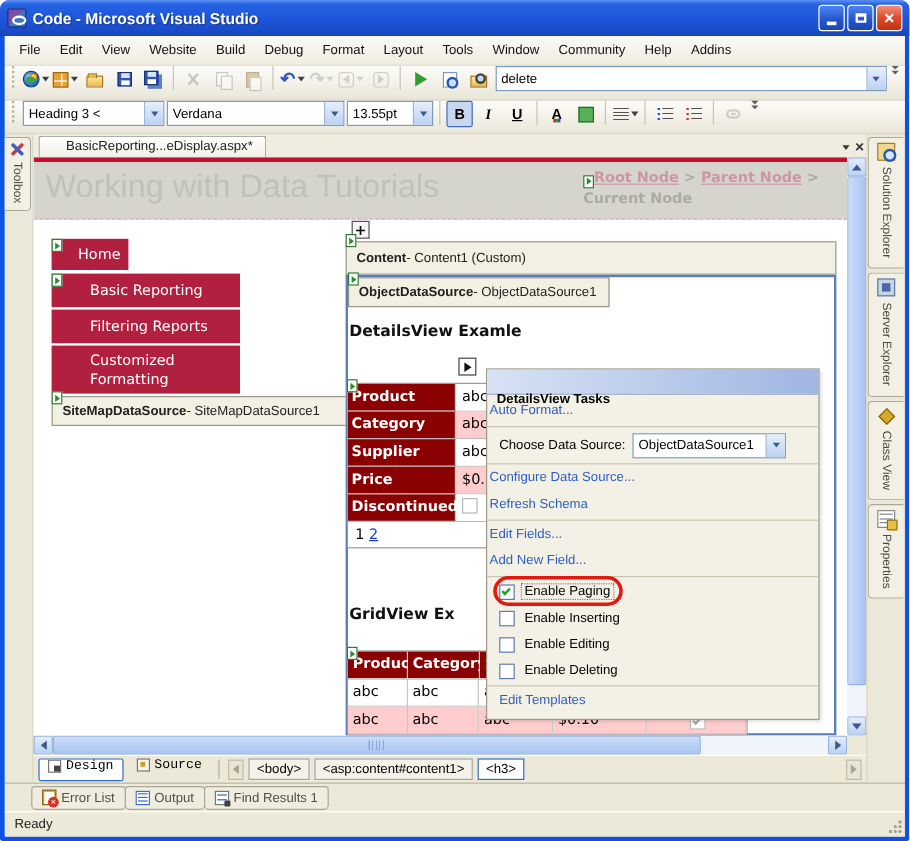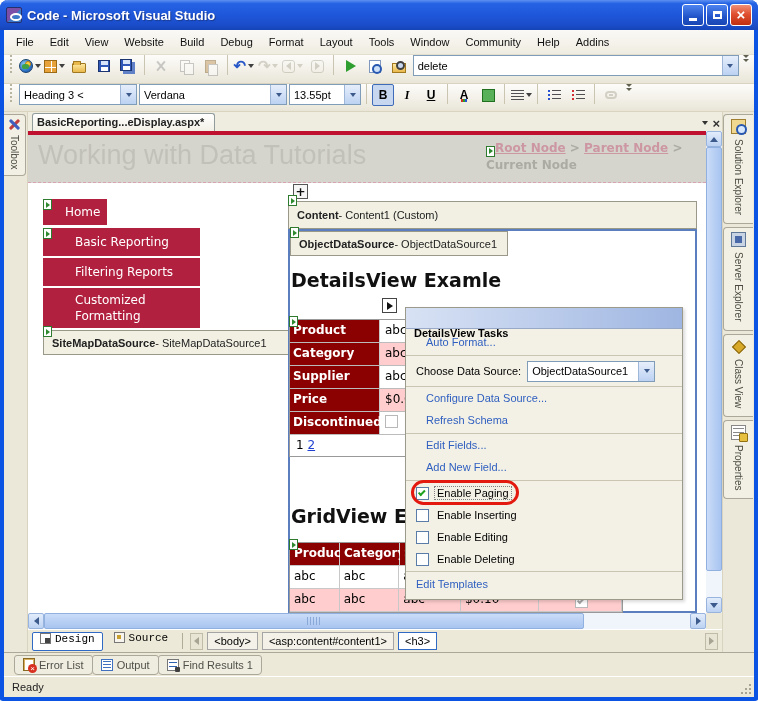--- a/index.html
+++ b/index.html
@@ -88,21 +88,21 @@
   .lstrip { width:24px; background:#EBE8DA; border-right:1px solid #D8D4C0; padding-top:2px; }
   .ltab { width:22px; margin-left:0; border:1px solid #ACA899; border-left:0; border-radius:0 4px 4px 0; background:#F2F0E4; padding:3px 0 6px 0; display:flex; flex-direction:column; align-items:center; gap:4px; }
   .ico-tools{ width:13px; height:13px; position:relative; }
   .ico-tools::before,.ico-tools::after{ content:""; position:absolute; left:5px; top:0; width:3px; height:13px; border-radius:1px; }
   .ico-tools::before{ background:#C04040; transform:rotate(45deg); }
   .ico-tools::after{ background:#4060C0; transform:rotate(-45deg); }
   .vtext { writing-mode:vertical-rl; font-size:10px; color:#4A4A42; }
 
   .editor { width:694px; display:flex; flex-direction:column; }
   .docktabs { height:19px; background:#EFEDE0; display:flex; align-items:flex-end; border-bottom:0; position:relative; }
-  .doctab { margin-left:4px; height:18px; background:linear-gradient(#FFFFFF,#F2F0E6); border:1px solid #919B9C; border-bottom:0; border-radius:3px 3px 0 0; padding:2px 10px 0 4px; font-size:11px; font-weight:bold; color:#222; }
+  .doctab { margin-left:4px; height:18px; background:linear-gradient(#FFFFFF,#F2F0E6); border:1px solid #919B9C; border-bottom:0; border-radius:3px 3px 0 0; padding:2px 10px 0 22px; font-size:11px; font-weight:normal; color:#222; }
   .dock-btns { position:absolute; right:2px; top:2px; display:flex; gap:4px; align-items:center; }
   .dock-btns .caret{ border-top-color:#333; }
   .dock-x::before{ content:"×"; font-size:13px; font-weight:bold; color:#333; }
 
   .design-row { display:flex; }
   .design { width:678px; height:482px; background:#fff; position:relative; overflow:hidden; font-family:"DejaVu Sans",sans-serif; }
   .abs { position:absolute; }
 
   
   .red-line { left:0; top:0; width:678px; height:4px; background:#C01030; }
@@ -114,21 +114,21 @@
   .glyph::before{ content:""; width:0; height:0; border-top:3px solid transparent; border-bottom:3px solid transparent; border-left:4px solid #2E8A2E; }
   .glyph.abs { z-index:5; }
   .move-handle { left:265px; top:53px; width:15px; height:15px; background:#F6F6F6; border:1px solid #555; color:#111; font-weight:bold; display:flex; align-items:center; justify-content:center; }
   .move-handle::before{ content:"+"; font-size:12px; }
 
   .navitem { background:#B2203F; color:#fff; font-size:12px; display:flex; align-items:center; }
   .nav-pad1{ padding-left:22px; } .nav-pad2{ padding-left:32px; }
   .box-cream { background:#F2F0E3; border:1px solid #9A9889; font-size:11px; color:#222; display:flex; align-items:center; padding-left:8px; font-family:"Liberation Sans",sans-serif; }
   .blue-box { left:260px; top:98px; width:409px; height:384px; border:2px solid #5B7FBE; background:#fff; }
 
-  .h3head { font-size:19px; font-weight:bold; color:#111; font-family:"DejaVu Sans",sans-serif; }
+  .h3head { font-size:13px; font-weight:bold; color:#111; font-family:"DejaVu Sans",sans-serif; }
 
   .dvtable { left:261px; top:188px; width:176px; border:1px solid #999; border-bottom:0; font-size:12px; }
   .dvrow { display:flex; height:23px; border-bottom:1px solid #BBB; }
   .dvh { width:90px; background:#8B0000; color:#fff; font-weight:bold; padding:3px 0 0 3px; border-right:1px solid #C8C8C8; }
   .dvv { width:84px; background:#fff; padding:3px 0 0 5px; }
   .dvv.pink { background:#FFCDCD; }
   .dv-pager { height:22px; background:#fff; padding:3px 0 0 6px; border-bottom:1px solid #999; }
   .dv-pager a { color:#2040D0; text-decoration:underline; }
   .cbx { width:13px; height:13px; background:#fff; border:1px solid #B8B8B8; display:inline-flex; align-items:center; justify-content:center; }
   .tick { width:7px; height:4px; border-left:2px solid #1FA11F; border-bottom:2px solid #1FA11F; transform:rotate(-45deg) translate(0,-1px); }
@@ -140,21 +140,21 @@
   .gvhr > span { background:#8B0000; color:#fff; font-weight:bold; }
   .gvr.pink > span { background:#FFCDCD; }
   .gc0{width:50px;} .gc1{width:60px;} .gc2{width:62px;} .gc3{width:78px;} .gc4{width:84px; border-right:0;}
 
   
   .smarttag { left:354px; top:167px; width:15px; height:15px; background:#fff; border:1px solid #444; display:flex; align-items:center; justify-content:center; z-index:55; }
   .smarttag::before{ content:""; width:0;height:0;border-top:4px solid transparent;border-bottom:4px solid transparent;border-left:6px solid #111; }
   .tasks { left:377px; top:176px; width:278px; background:#F3F1E5; border:1px solid #9C9A8A; z-index:50; font-family:"Liberation Sans",sans-serif; font-size:11px; box-shadow:2px 2px 3px rgba(0,0,0,.15); }
   .tasks-hdr { height:21px; background:linear-gradient(90deg,#D8E2F4,#9FB6E2); border-bottom:1px solid #98A8C8; font-weight:bold; color:#000; padding:19px 0 0 8px; }
   .tasks-body { padding:3px 0 4px 0; }
-  .t-link { height:22px; padding:4px 0 0 20px; color:#2F5FC0; }
+  .t-link { height:22px; padding:4px 0 0 2px; color:#2F5FC0; }
   .t-sep { height:1px; background:#C9C5B2; margin:1px 0; }
   .t-row { height:28px; display:flex; align-items:center; padding-left:10px; gap:6px; }
   .t-combo { width:128px; }
   .t-check { height:22px; display:flex; align-items:center; gap:6px; padding-left:10px; position:relative; }
   .t-check .cbx { border:1px solid #5A7CA8; }
   .cb-label { padding:0 2px; }
   .cb-label.focus { outline:1px dotted #808080; }
   .red-oval { position:absolute; left:5px; top:-2px; width:108px; height:25px; border:3px solid #E3180F; border-radius:13px; pointer-events:none; }
   .t-templates { height:22px; padding:5px 0 0 10px; color:#2F5FC0; }
 
@@ -183,21 +183,21 @@
   .src-ico { width:11px; height:11px; background:#F6F4EC; border:1px solid #777; display:flex; align-items:center; justify-content:center; }
   .src-ico::after{ content:""; width:4px; height:4px; background:#C8A030; }
   .vbar { width:1px; height:16px; background:#B0AC98; margin:0 3px; }
   .tagbox { height:18px; border:1px solid #A5A5A5; background:#F4F2E8; padding:2px 6px 0 6px; }
   .tagbox.sel { border:1px solid #316AC5; background:#fff; }
   .navbtn { width:13px; height:17px; border:1px solid #C0BCA8; background:#E8E5D4; display:flex; align-items:center; justify-content:center; }
   .navbtn .tri-lb,.navbtn .tri-rb{ border-right-color:#A8A494; border-left-color:#A8A494; }
   .spacer { flex:1; }
 
   
-  .paneltabs { height:24px; background:#ECE9D8; border-top:1px solid #ACA899; display:flex; align-items:center; padding-left:10px; gap:0; }
+  .paneltabs { height:24px; background:#ECE9D8; border-top:1px solid #ACA899; display:flex; align-items:center; padding-left:22px; gap:0; }
   .ptab { height:20px; border:1px solid #ACA899; border-radius:3px 3px 4px 4px; background:#EFEDE0; display:flex; align-items:center; gap:4px; padding:0 8px; font-size:11px; color:#50504A; margin-right:-1px; }
   .ico-errlist { width:12px; height:13px; background:#D8B060; border:1px solid #8A6A20; position:relative; }
   .ico-errlist::before{ content:""; position:absolute; left:1px; top:1px; width:8px; height:10px; background:#fff; }
   .ico-errlist::after{ content:"×"; position:absolute; right:-3px; bottom:-3px; width:9px; height:9px; background:#D83020; color:#fff; border-radius:50%; font-size:8px; line-height:9px; text-align:center; }
   .ico-output { width:12px; height:12px; background:#fff; border:1px solid #4070C0; display:flex; flex-direction:column; justify-content:space-evenly; padding:0 1px; }
   .ico-output i { display:block; height:1px; background:#4070C0; }
   .ico-find { width:12px; height:12px; background:#fff; border:1px solid #777; position:relative; display:flex; flex-direction:column; justify-content:space-evenly; padding:0 1px; }
   .ico-find i { display:block; height:1px; background:#3060B0; }
   .ico-find::after{ content:""; position:absolute; right:-2px; bottom:-2px; width:5px; height:5px; background:#404040; border-radius:1px; }
   .statusbar { height:21px; background:#ECE9D8; border-top:1px solid #FFF; display:flex; align-items:center; padding:0 8px; font-size:11px; color:#222; position:relative; }

